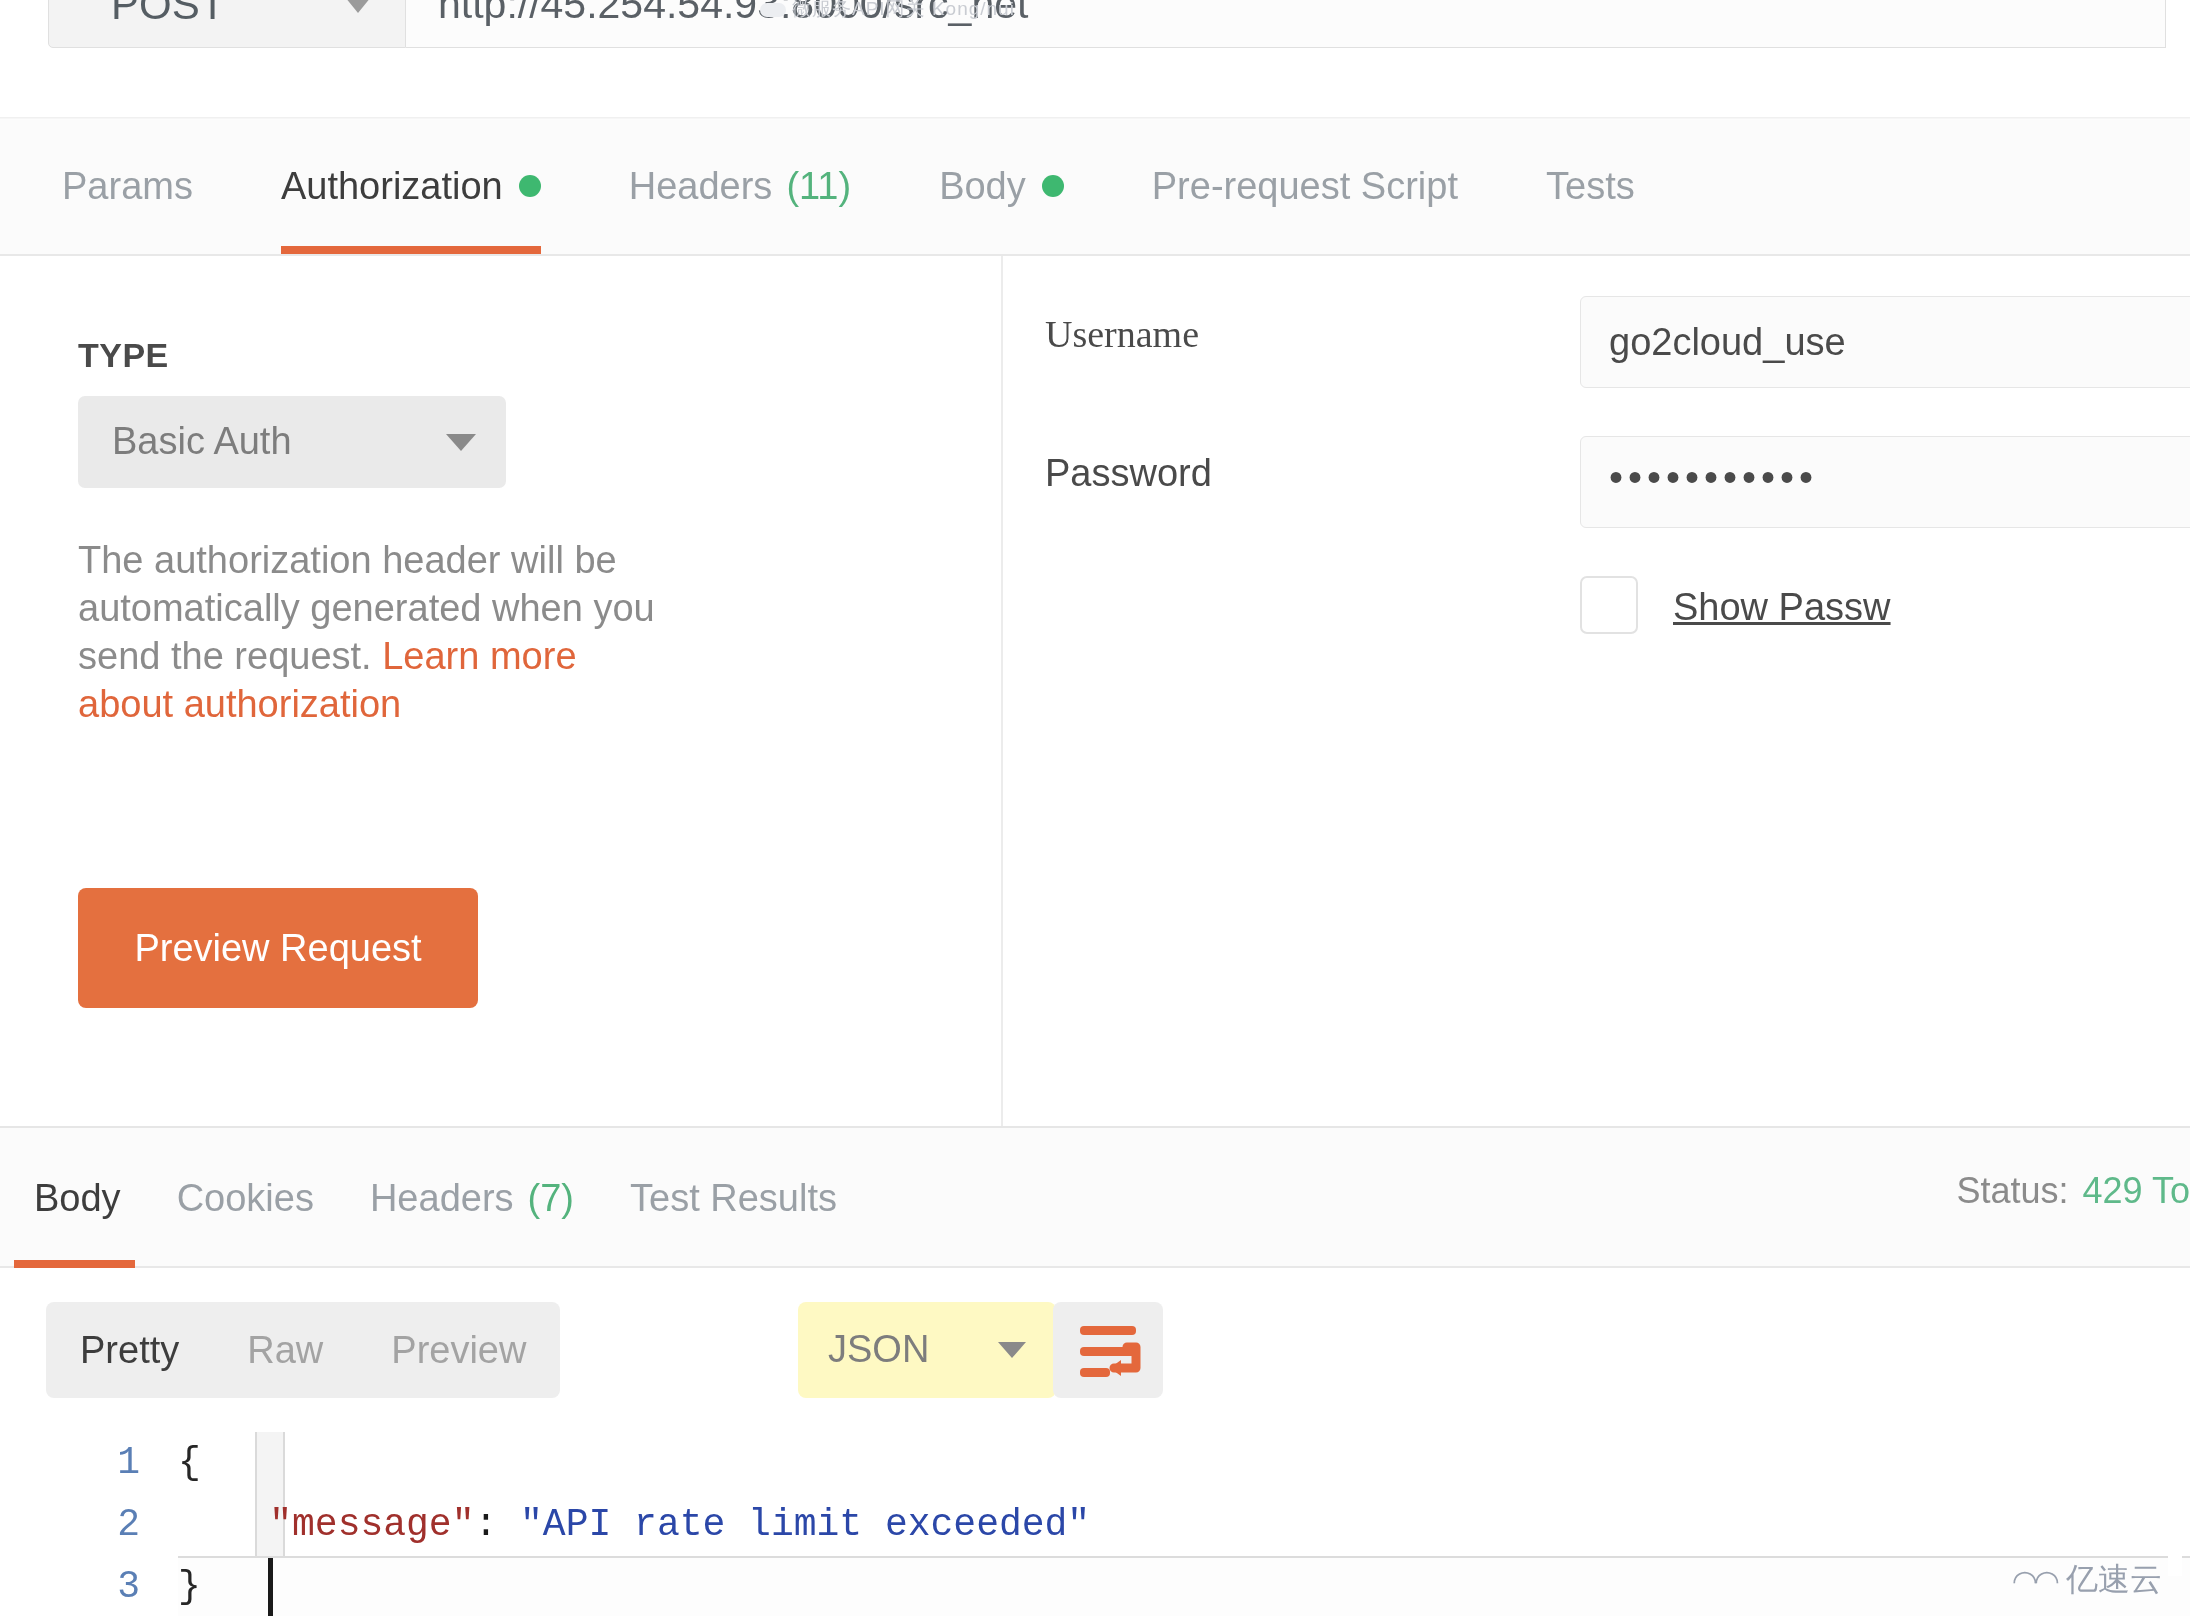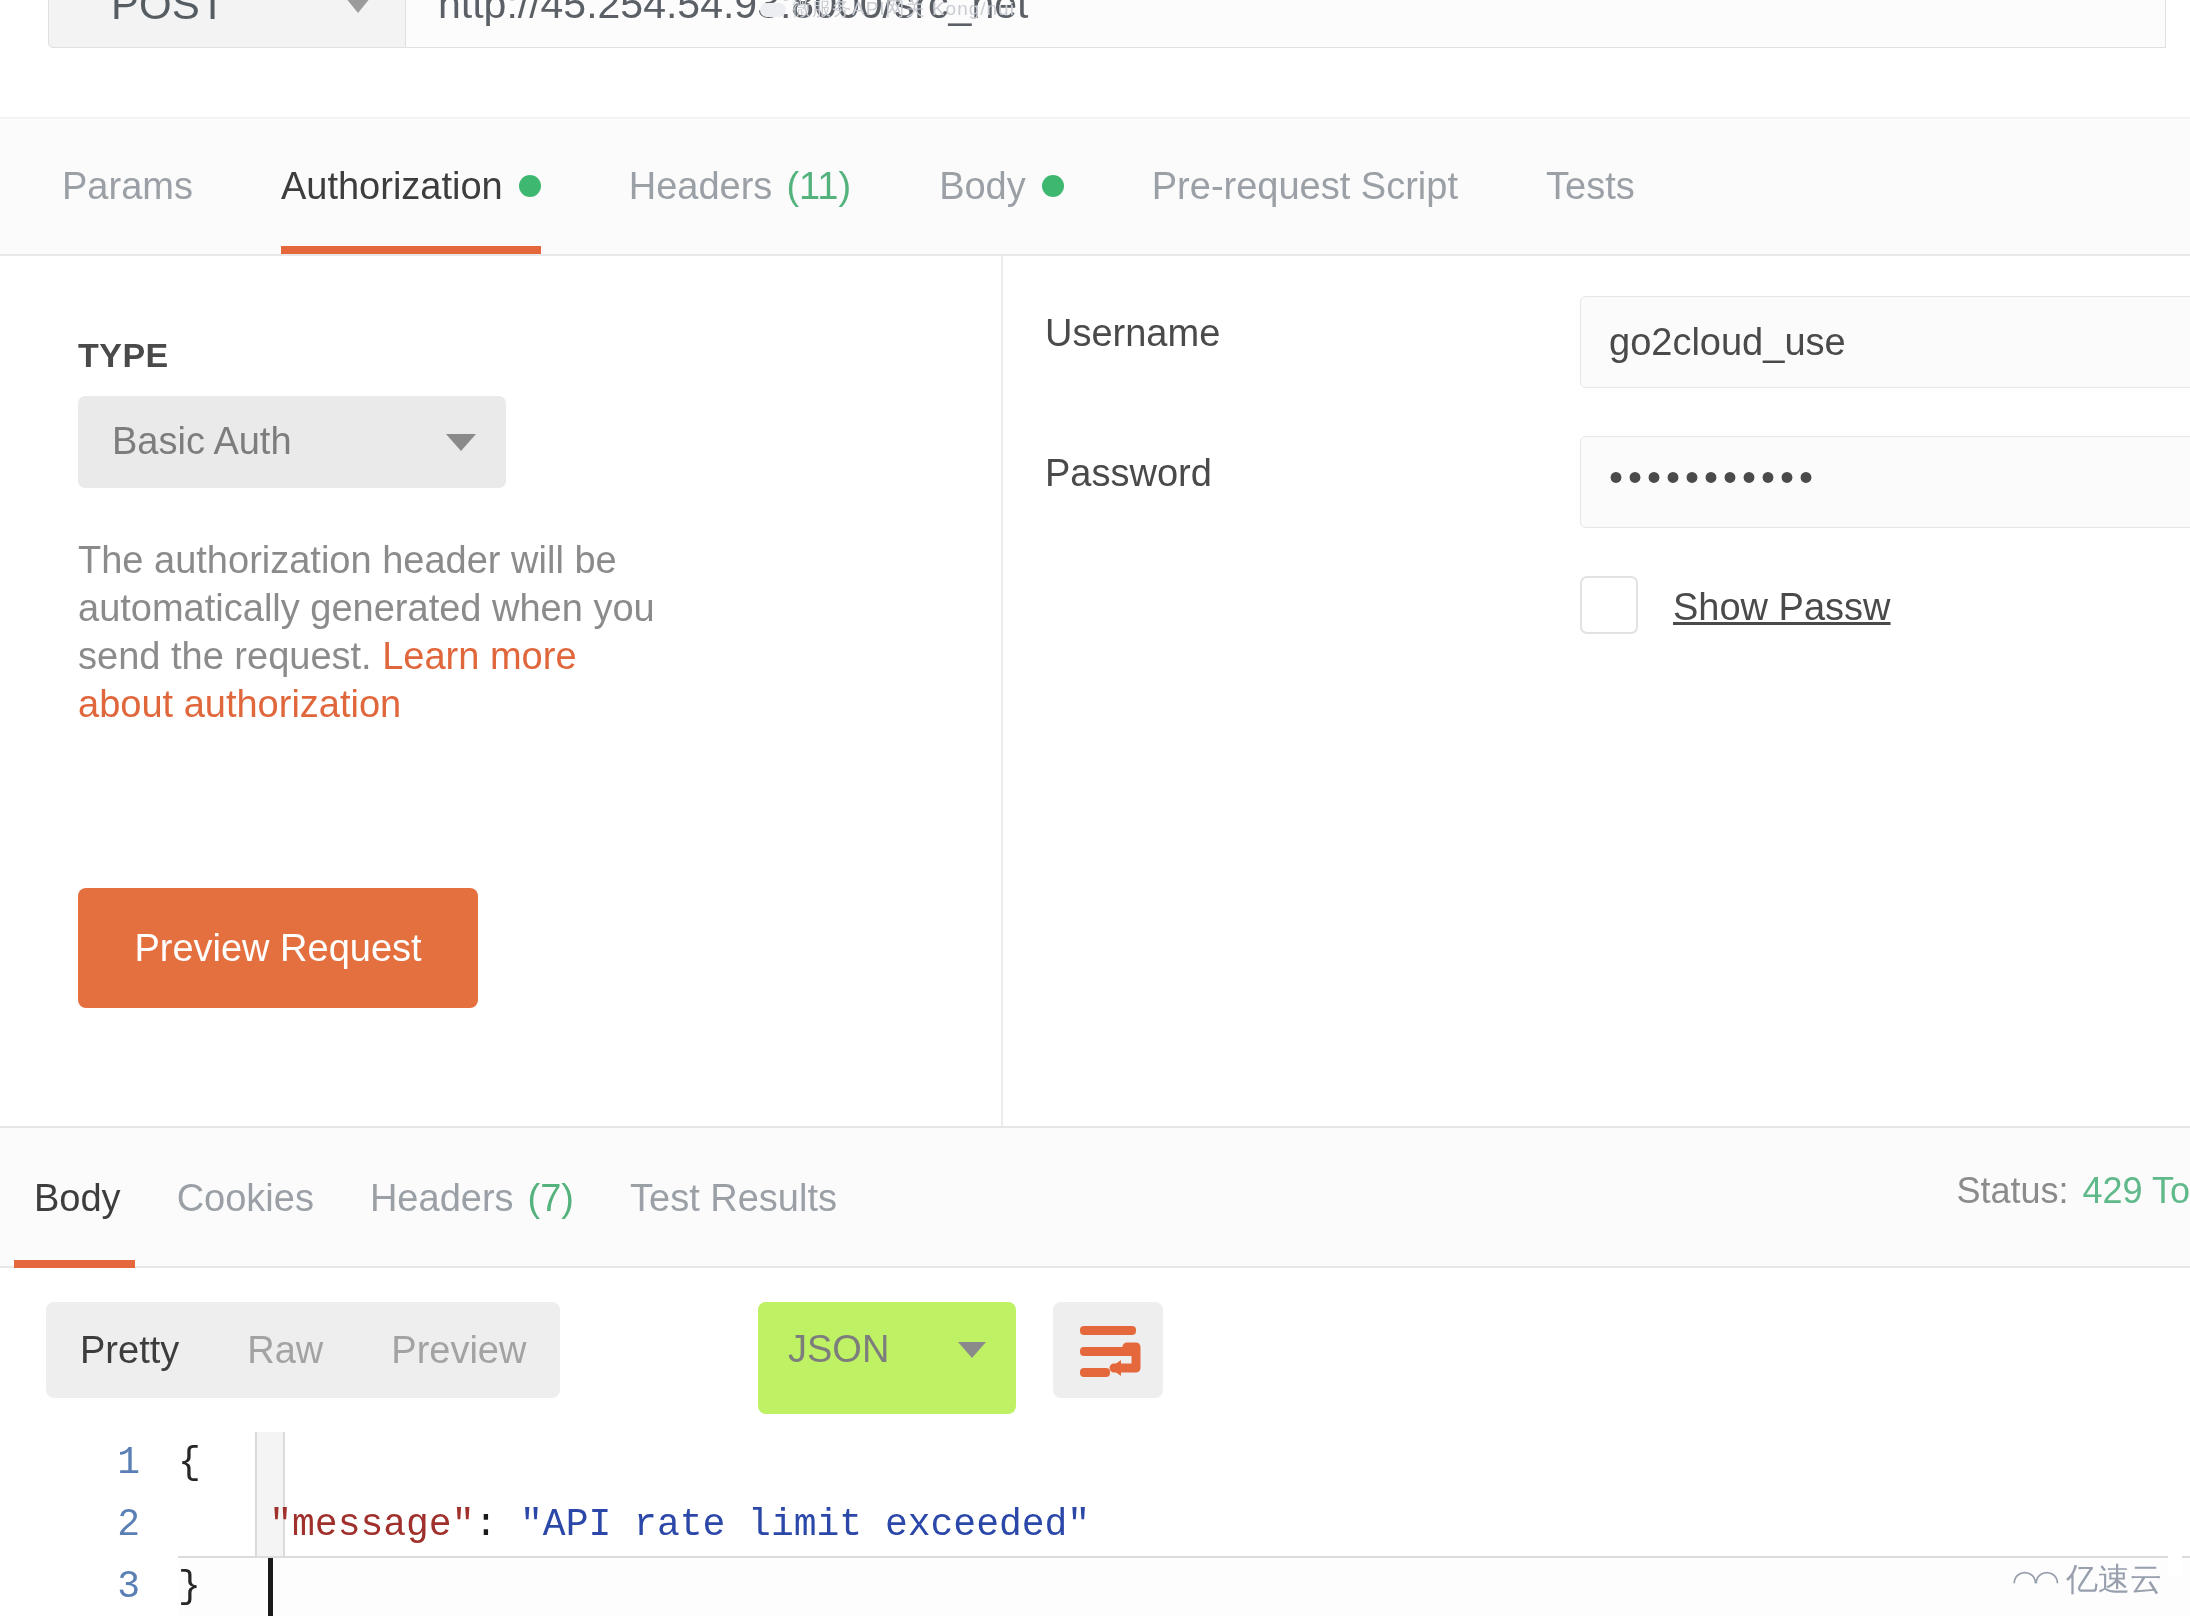--- a/index.html
+++ b/index.html
@@ -369,25 +369,25 @@
   .seg {
     padding: 0 34px;
     font-size: 38px;
     color: #a3a3a3;
     cursor: pointer;
     white-space: nowrap;
   }
   .seg.active { color: #3d3d3d; }
   .fmt-select {
     position: absolute;
-    left: 758px;
+    left: 798px;
     top: 34px;
     width: 258px;
-    height: 112px;
-    background: #bef264;
+    height: 96px;
+    background: #fef9c3;
     border-radius: 8px;
     cursor: pointer;
   }
   .fmt-select .val {
     position: absolute;
     left: 30px; top: 26px;
     font-size: 38px;
     color: #7d7d7d;
   }
   .fmt-select .caret {
@@ -554,21 +554,21 @@
     </div>
 
     <div class="auth-desc">
       <span>The authorization header will be automatically generated when you send the request. </span><a href="#">Learn more about authorization</a>
     </div>
 
     <button class="preview-btn">Preview Request</button>
   </div>
 
   <div class="auth-right">
-    <div class="field-label" style="left:42px; top:56px;">Username</div>
+    <div class="field-label" style="left:42px; top:56px;font-family:Liberation Serif, serif;">Username</div>
     <div class="field-input" style="left:577px; top:40px; width:640px;">
       <span class="txt">go2cloud_use</span>
     </div>
 
     <div class="field-label" style="left:42px; top:196px;">Password</div>
     <div class="field-input" style="left:577px; top:180px; width:640px;">
       <span class="dots">•••••••••••</span>
     </div>
 
     <div class="checkbox-box" style="left:577px; top:320px;"></div>

